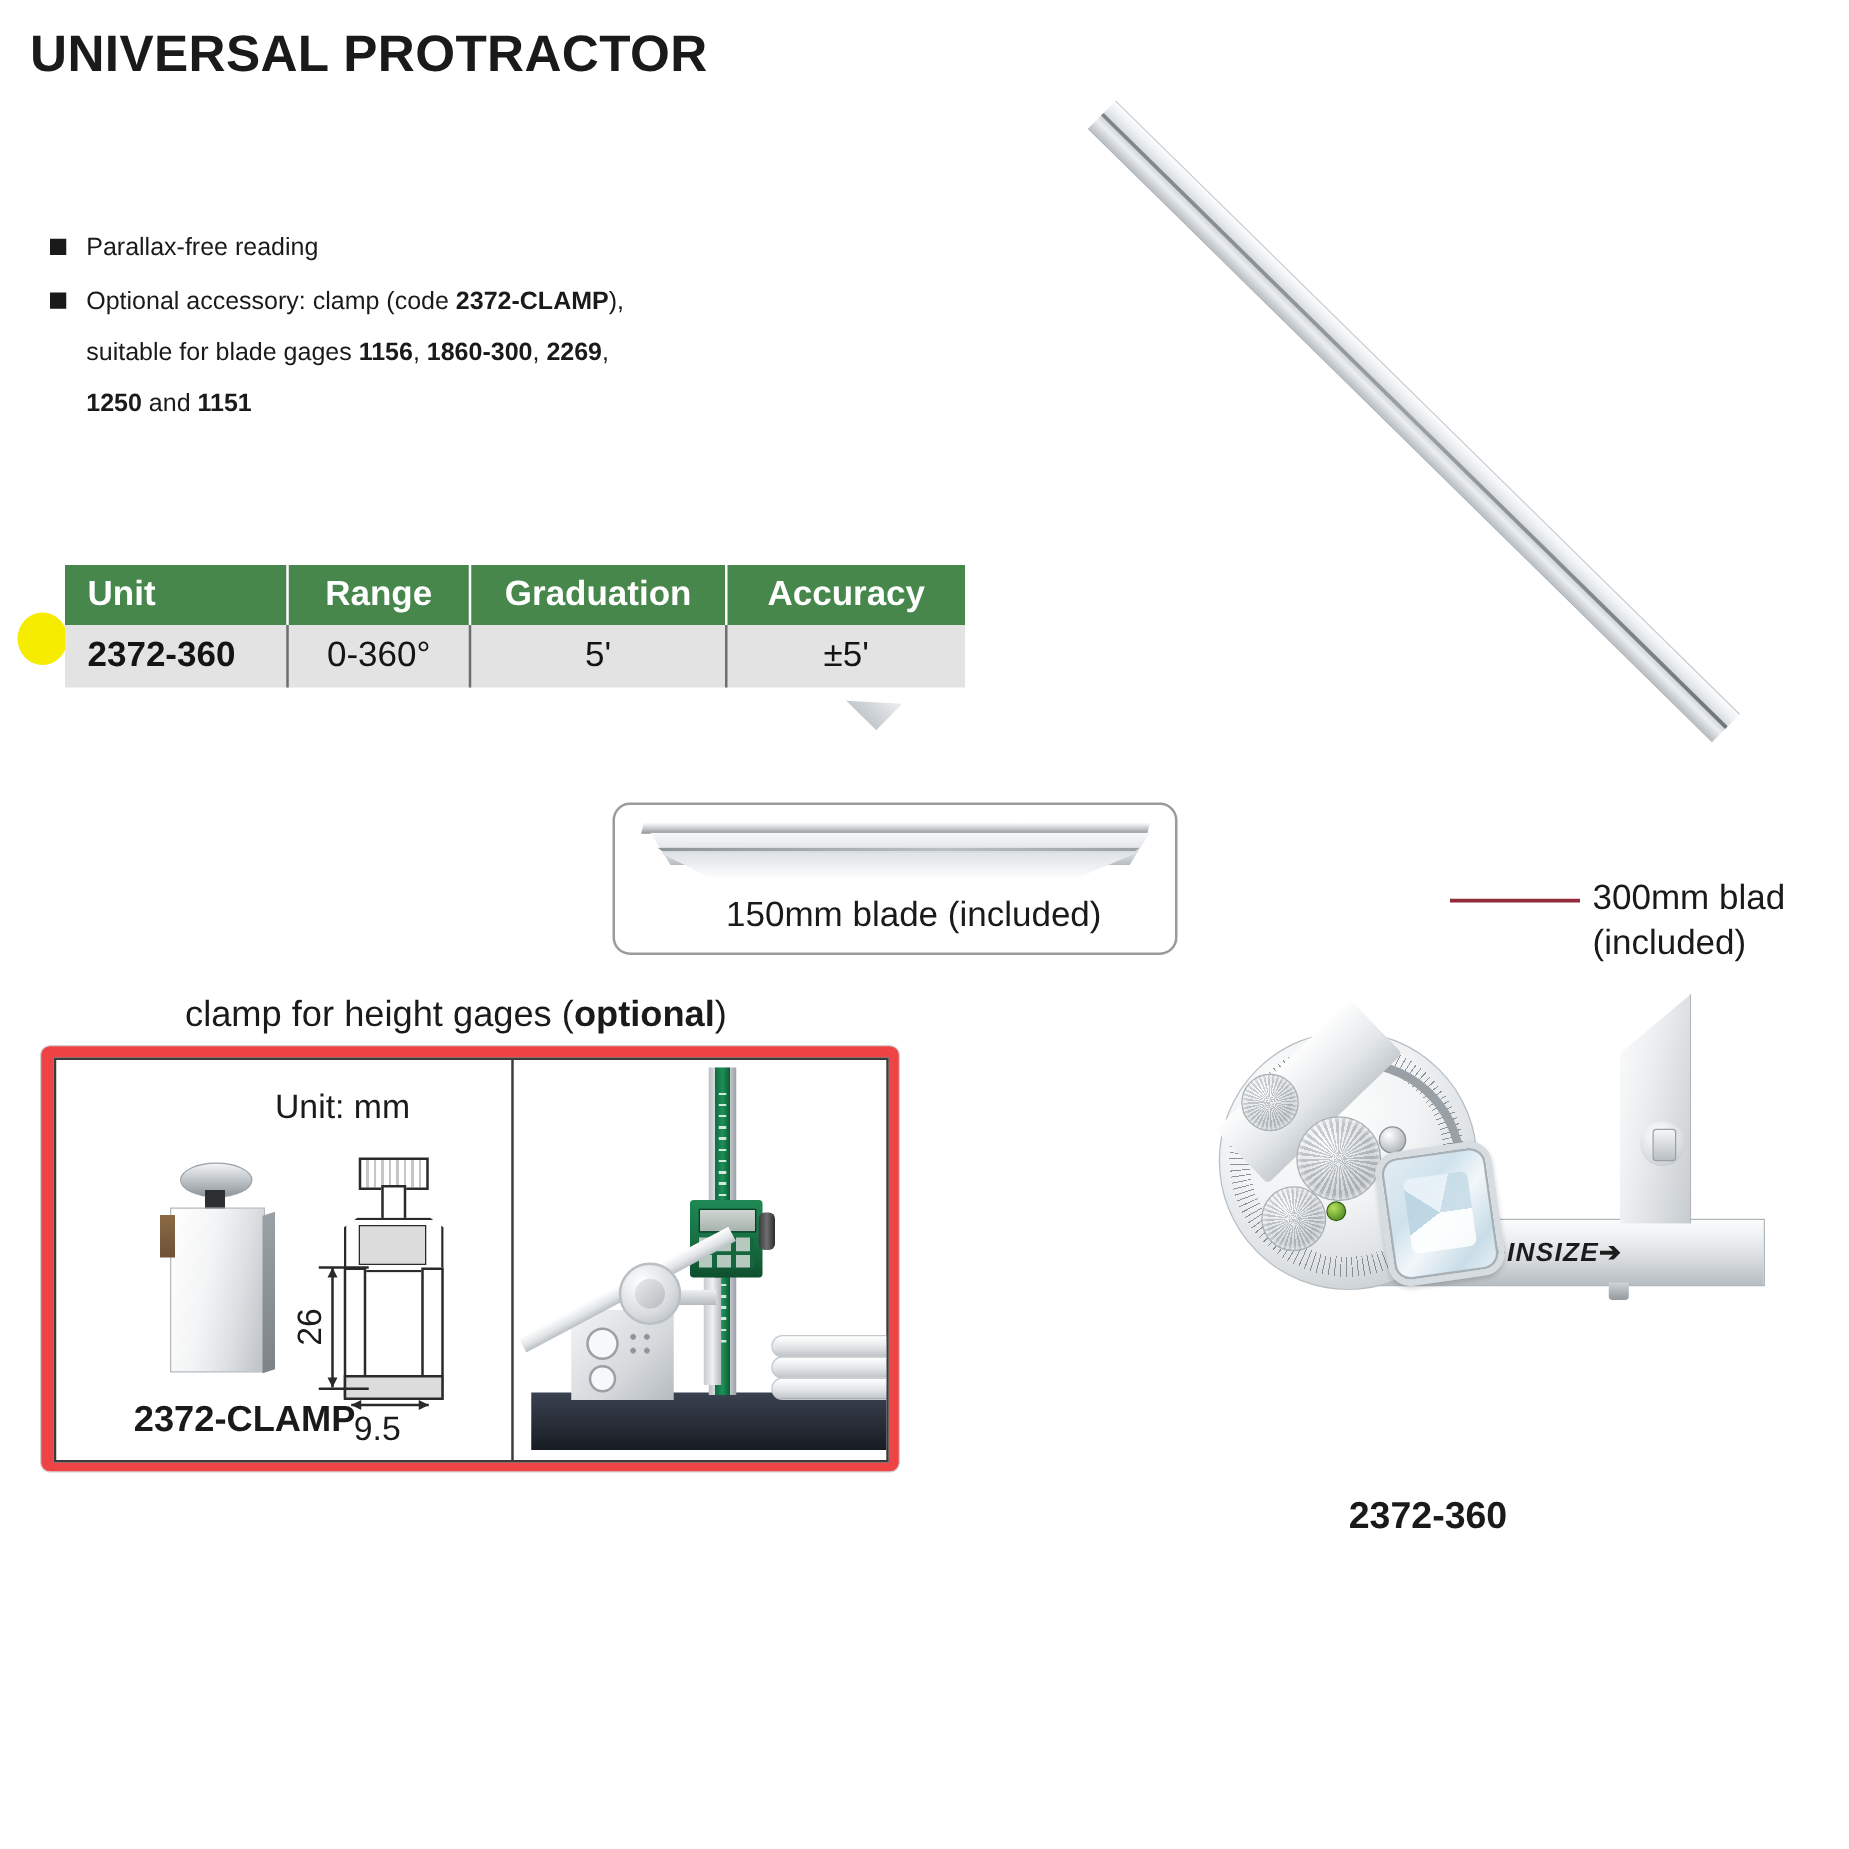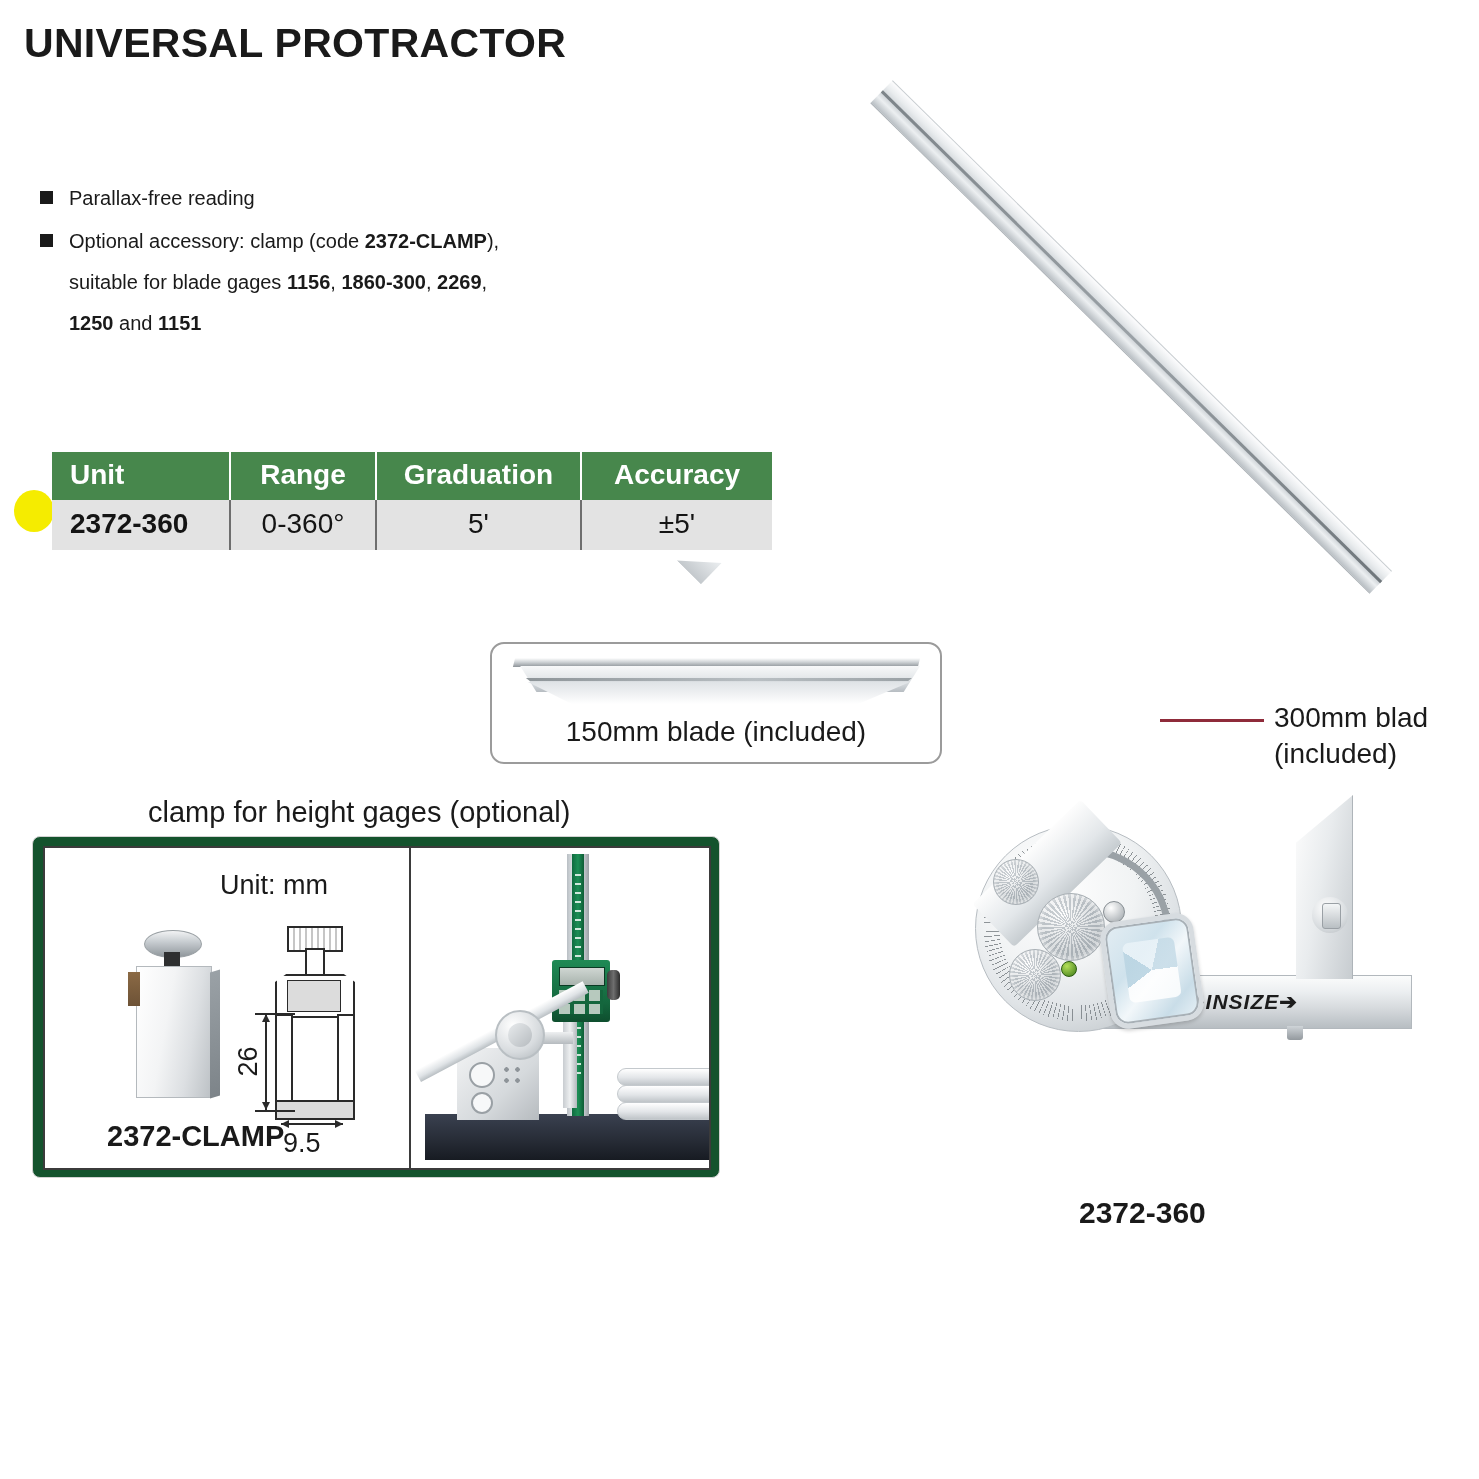--- a/index.html
+++ b/index.html
@@ -82,32 +82,32 @@
     position:absolute;left:10px;top:20px;width:390px;height:3px;
     background:linear-gradient(90deg,#8d9498,#b9bfc3 60%,#9aa1a5);
     clip-path:polygon(1% 0,100% 0,99% 100%,2% 100%);
   }
   .b150-bevel{
     position:absolute;left:4px;top:24px;width:398px;height:22px;
     background:linear-gradient(180deg,#dfe3e6 0%,#eef0f2 50%,#ffffff 100%);
     clip-path:polygon(3% 0,99% 0,86% 100%,14% 100%);
   }
   #blade150-label{
-    position:absolute;left:0;top:72px;width:448px;text-align:center;
+    position:absolute;left:15px;top:72px;width:448px;text-align:center;
     font-size:28px;color:#1a1a1a;
   }
 
   
   #clamp-heading{
     position:absolute;left:148px;top:796px;font-size:29px;color:#1a1a1a;
   }
-  #clamp-heading b{font-weight:normal;}
+  #clamp-heading b{font-weight:bold;}
   #clamp-card{
     position:absolute;left:32px;top:836px;width:686px;height:340px;
-    background:#14532d;border:1px solid #d2d2d2;border-radius:8px;
+    background:#ef4444;border:1px solid #d2d2d2;border-radius:8px;
   }
   #clamp-inner{
     position:absolute;left:10px;top:9px;width:664px;height:320px;
     background:#ffffff;border:2px solid #3b3b3b;
     display:flex;
   }
   #clamp-left{ position:relative;width:364px;height:100%; border-right:2px solid #3b3b3b;}
   #clamp-right{ position:relative;flex:1;height:100%; overflow:hidden;}
 
   #unit-label{position:absolute;left:175px;top:22px;font-size:27px;color:#1a1a1a;}

